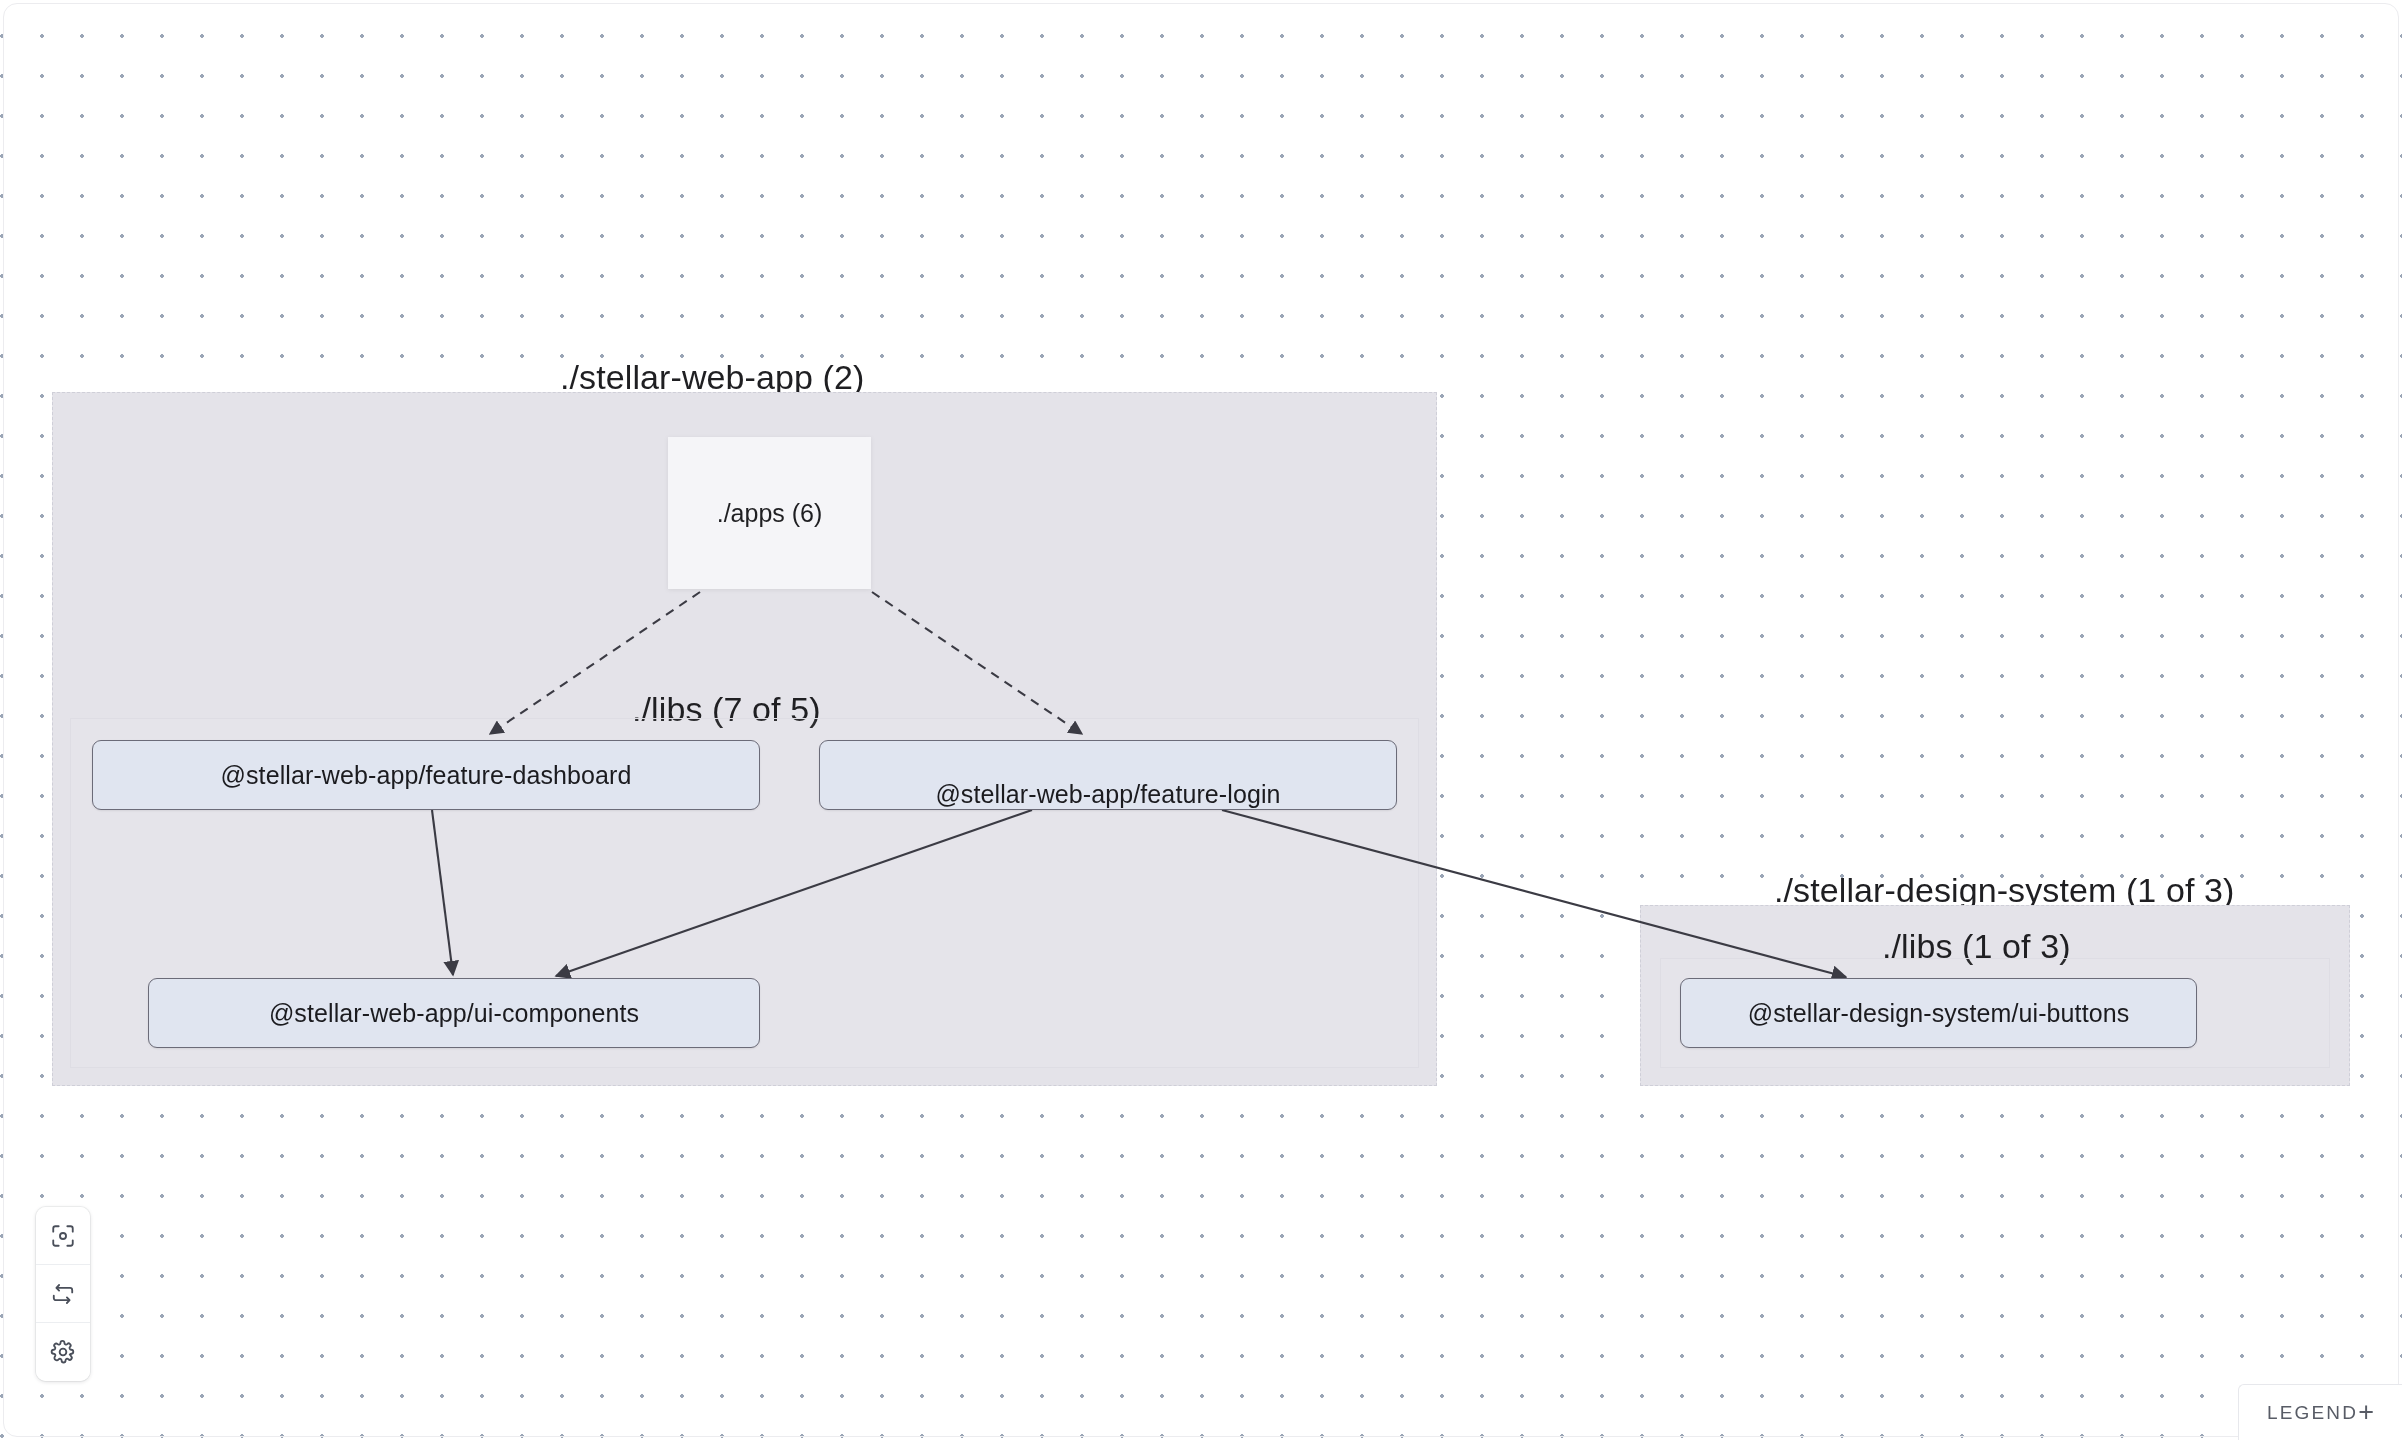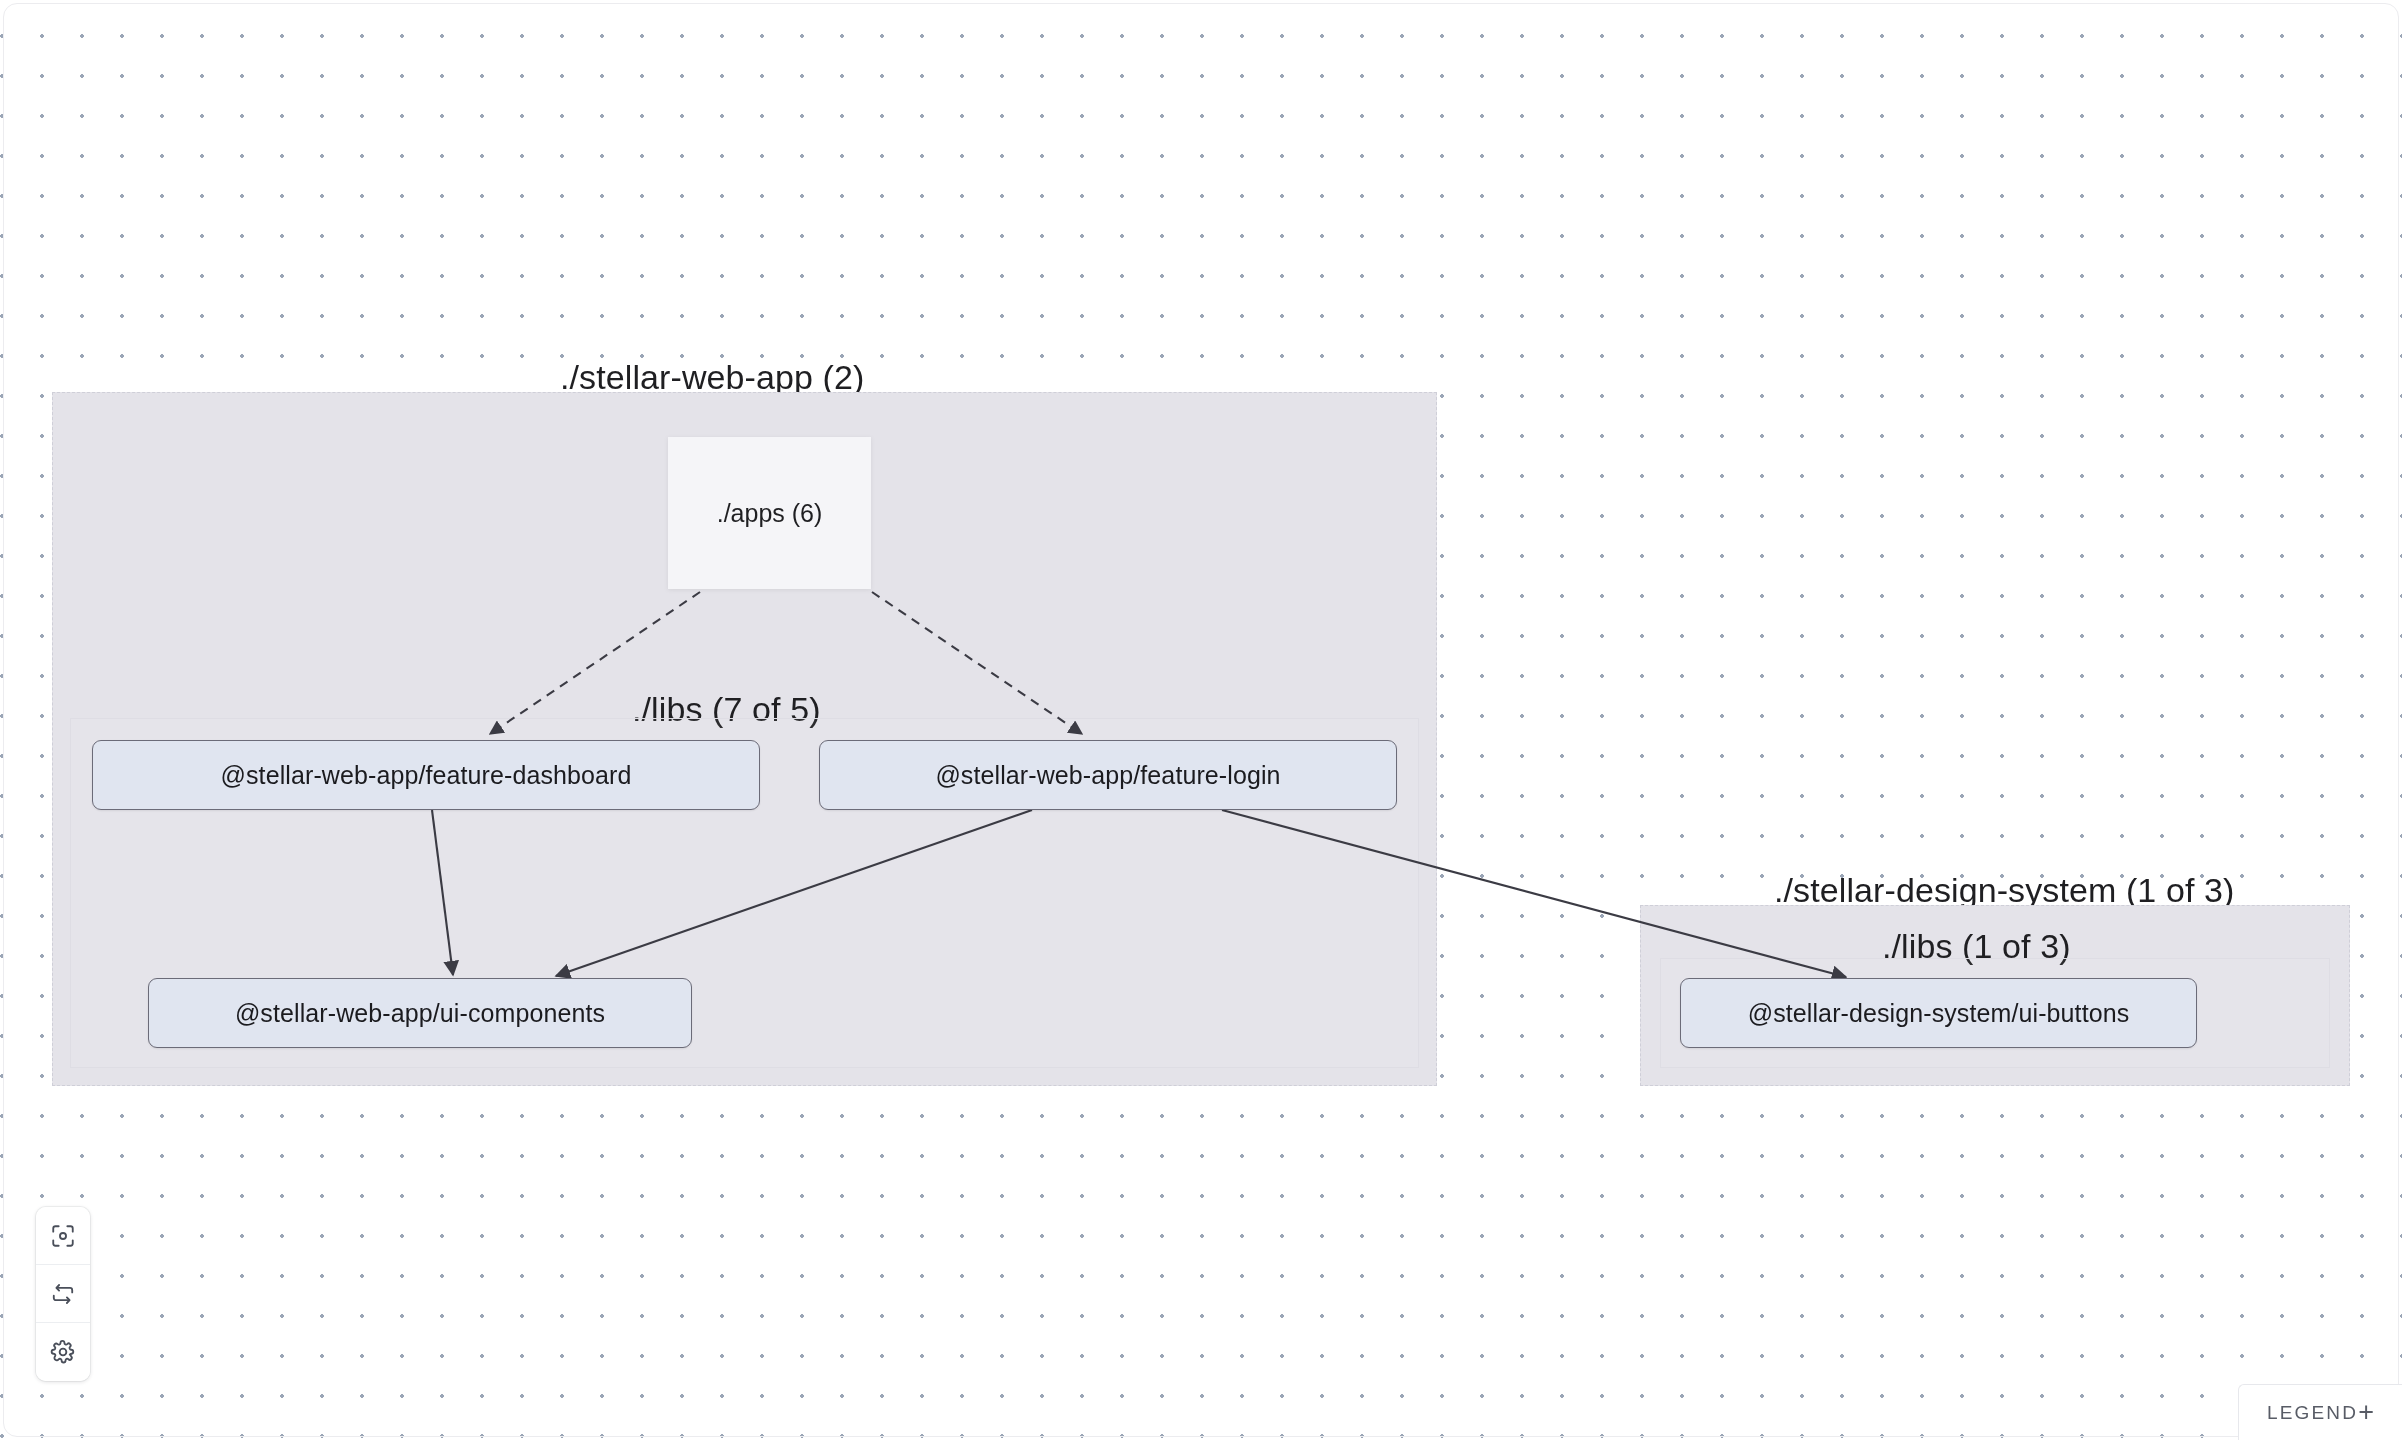--- a/index.html
+++ b/index.html
@@ -213,25 +213,25 @@
     <div class="folder-tab"></div>
     <div class="folder-body">
       <span class="folder-label">./apps (6)</span>
     </div>
   </div>
 
   <div class="node" style="left:92px; top:740px; width:668px; height:70px;">
     <span class="node-label">@stellar-web-app/feature-dashboard</span>
   </div>
 
-  <div class="node" style="left:819px; top:740px; width:578px; height:70px;">
+  <div class="node" style="left:819px; top:740px; width:578px; height:70px;align-items:flex-end;">
     <span class="node-label">@stellar-web-app/feature-login</span>
   </div>
 
-  <div class="node" style="left:148px; top:978px; width:544px; height:70px;">
+  <div class="node" style="left:148px; top:978px; width:612px; height:70px;">
     <span class="node-label">@stellar-web-app/ui-components</span>
   </div>
 
   <div class="node" style="left:1680px; top:978px; width:517px; height:70px;">
     <span class="node-label">@stellar-design-system/ui-buttons</span>
   </div>
 
   <div id="controls">
 
     <div class="ctrl-btn" title="Focus graph">

